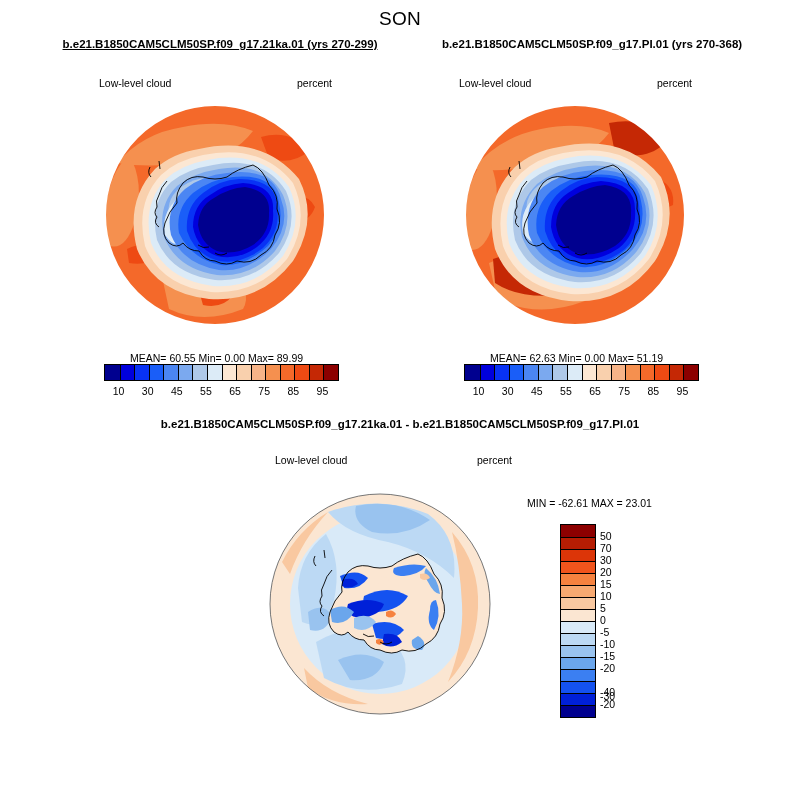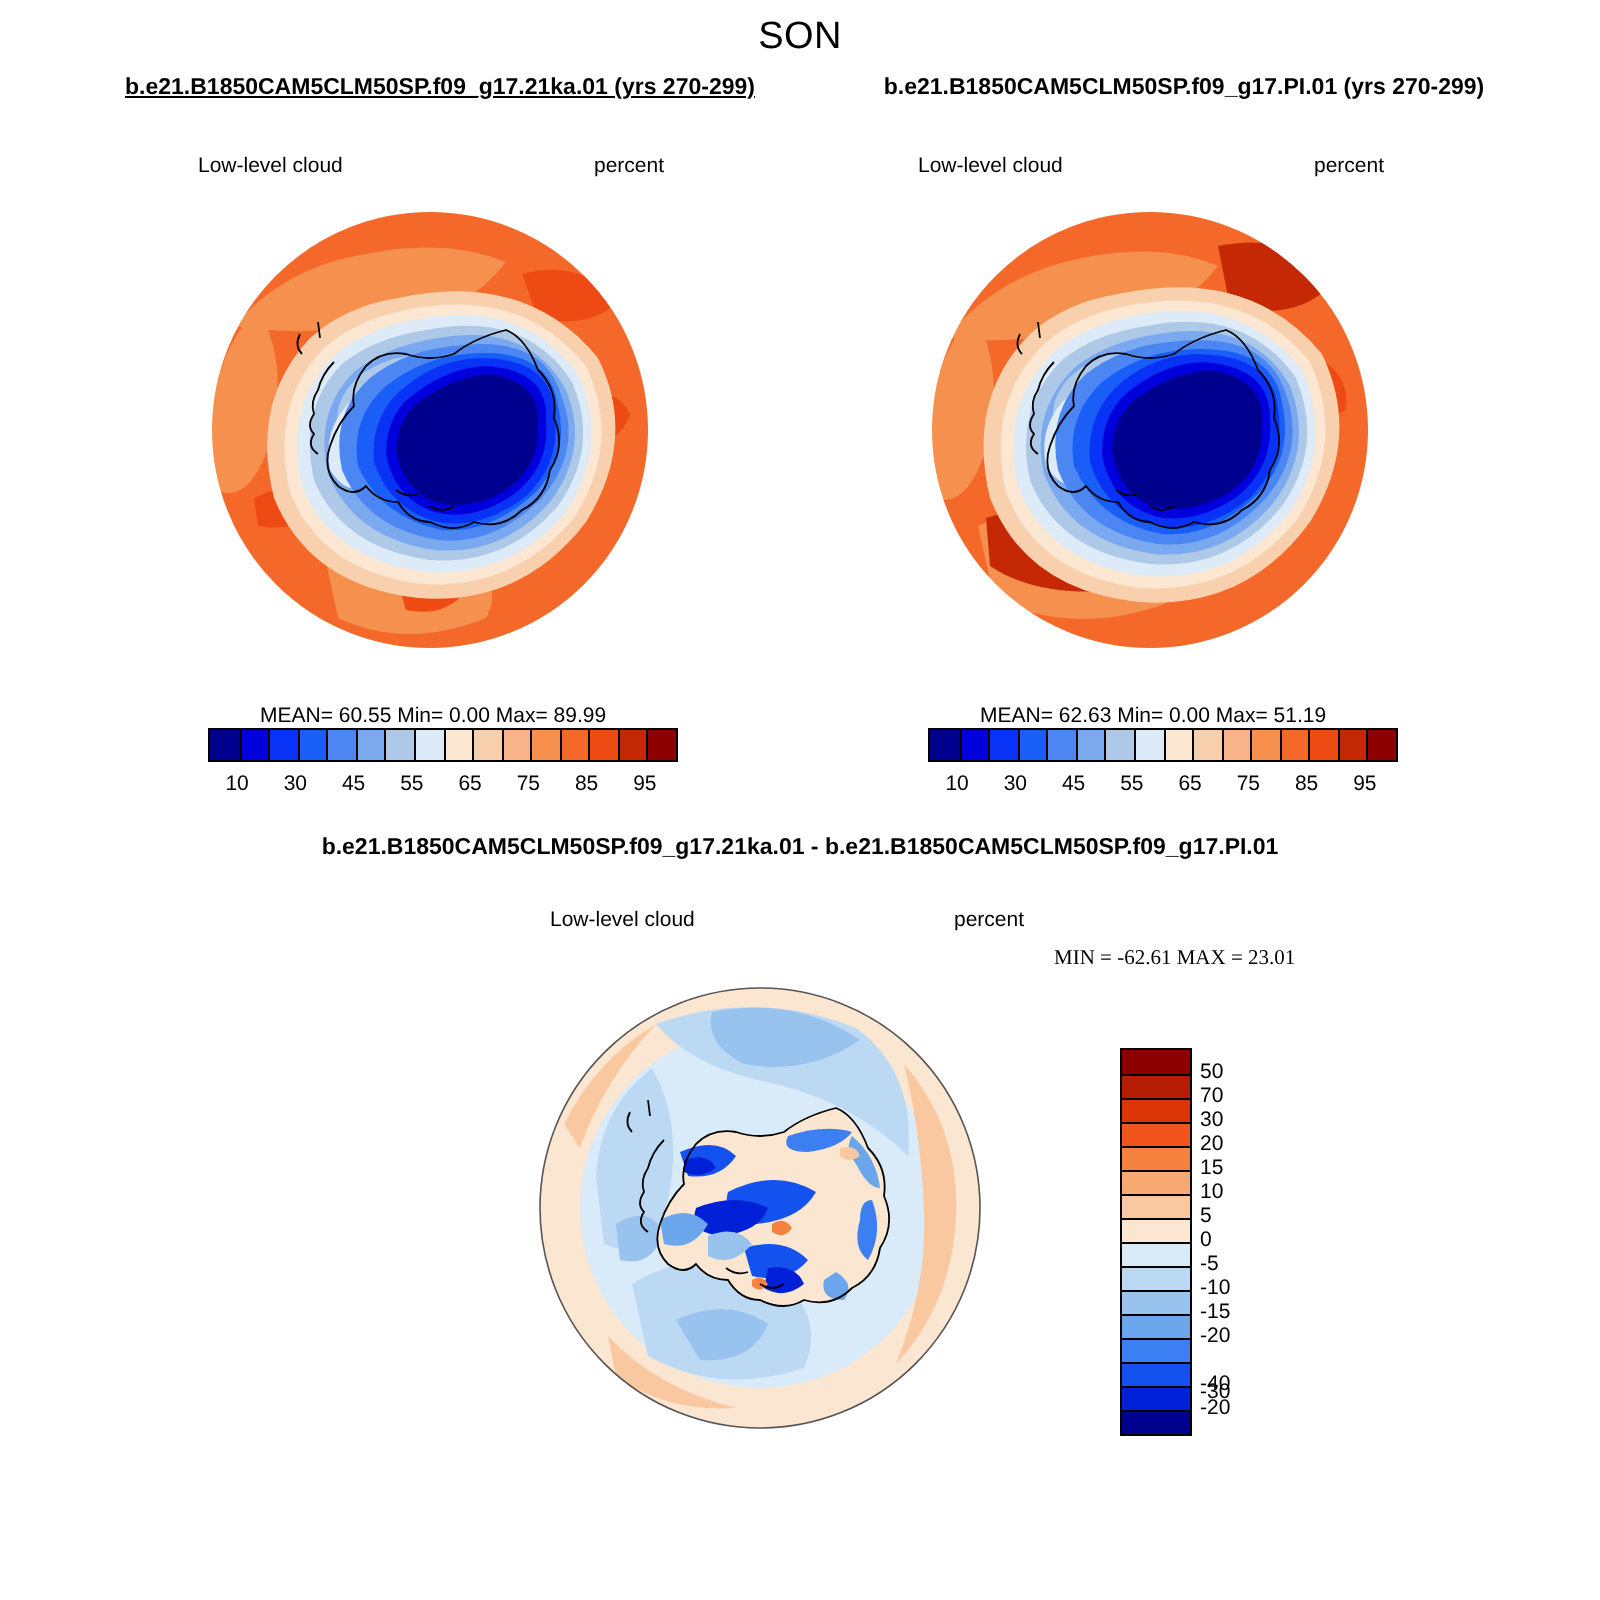--- a/index.html
+++ b/index.html
@@ -26,21 +26,21 @@
   .cb-vticks{position:absolute;left:40px;top:0;width:40px;height:100%;}
   .cb-vticks span{position:absolute;font-size:10.5px;left:0;transform:translateY(-50%);}
   svg{display:block;}
 </style>
 </head>
 <body>
 
 <div class="abs" id="main-title">SON</div>
 
 <div class="abs panel-title" id="title-left">b.e21.B1850CAM5CLM50SP.f09_g17.21ka.01 (yrs 270-299)</div>
-<div class="abs panel-title" id="title-right">b.e21.B1850CAM5CLM50SP.f09_g17.PI.01 (yrs 270-299)</div>
+<div class="abs panel-title" id="title-right">b.e21.B1850CAM5CLM50SP.f09_g17.PI.01 (yrs 270-368)</div>
 
 <div class="abs sub-lab" style="left:99px;top:77px;">Low-level cloud</div>
 <div class="abs sub-lab" style="left:297px;top:77px;">percent</div>
 
 <div class="abs" style="left:103px;top:103px;">
 <svg width="224" height="224" viewBox="0 0 224 224">
   <defs>
     <clipPath id="clipL">
           <circle cx="112" cy="112" r="110"></circle>
         </clipPath>
@@ -266,21 +266,21 @@
     <path d="M64 78 Q58 84 56 92 Q52 98 54 104 Q50 110 54 114 Q50 120 56 124"></path>
     <path d="M47 64 Q44 70 48 74"></path>
     <path d="M56 58 L57 66"></path>
     <path d="M95 142 Q100 146 106 144"></path>
     <path d="M112 150 Q118 154 124 150"></path>
   </g>
   <circle cx="112" cy="112" r="110" fill="none" stroke="#555" stroke-width="0.8"></circle>
 </svg>
 </div>
 
-<div class="abs stats" style="left:527px;top:474px;font-family:Liberation Serif, serif;">MIN = -62.61 MAX =  23.01</div>
+<div class="abs stats" style="left:527px;top:497px;">MIN = -62.61 MAX =  23.01</div>
 
 <div class="abs cb-v" style="left:560px;top:524px;">
   <div class="cb-vwrap" id="cbv-diff">
       <div class="vcell" style="background: rgb(140, 0, 0);"></div>
       <div class="vcell" style="background: rgb(181, 29, 3);"></div>
       <div class="vcell" style="background: rgb(220, 53, 8);"></div>
       <div class="vcell" style="background: rgb(241, 84, 28);"></div>
       <div class="vcell" style="background: rgb(246, 130, 63);"></div>
       <div class="vcell" style="background: rgb(247, 169, 113);"></div>
       <div class="vcell" style="background: rgb(249, 200, 160);"></div>

